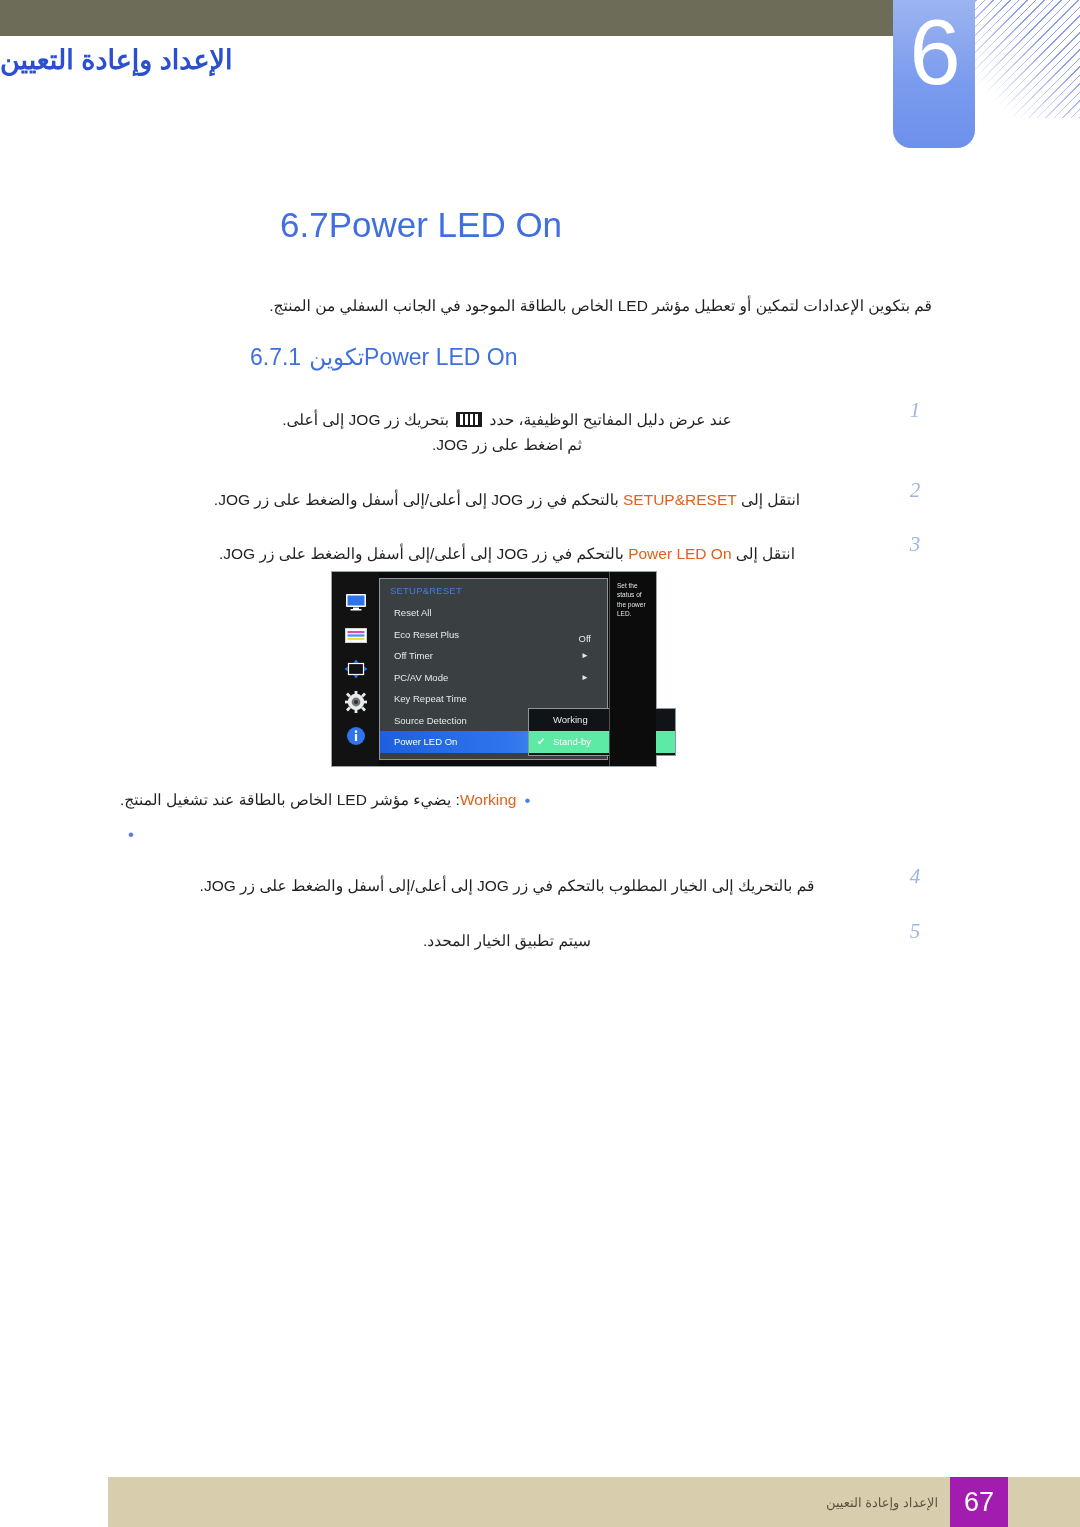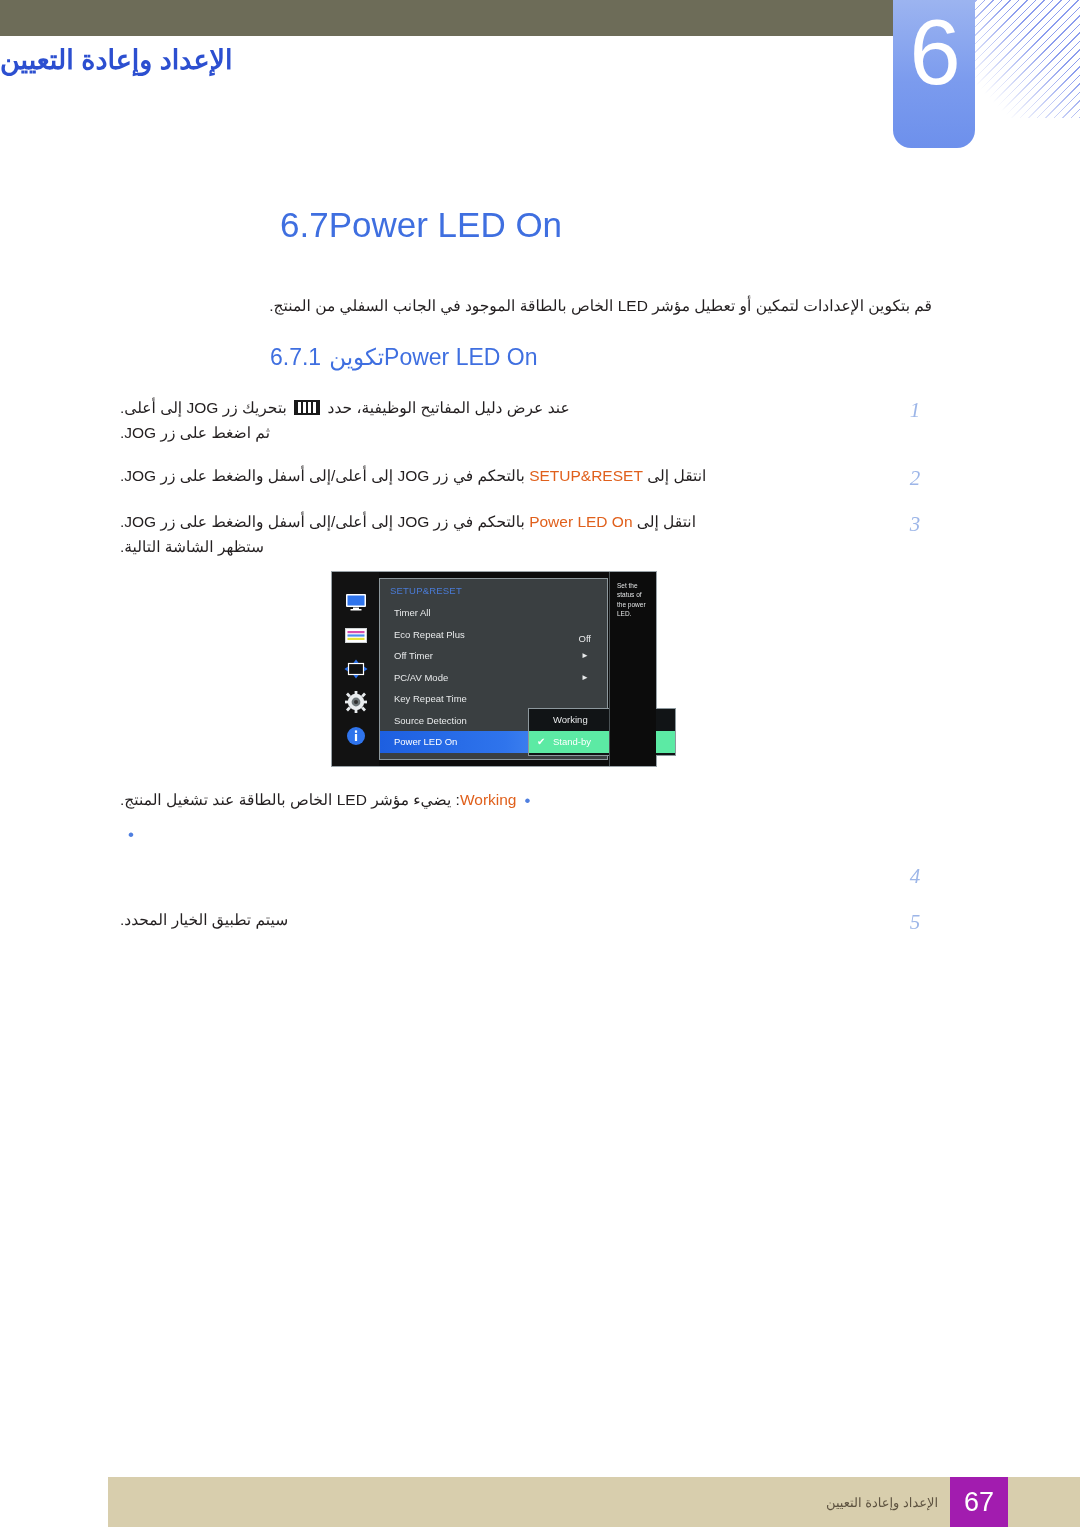--- a/index.html
+++ b/index.html
@@ -109,21 +109,21 @@
     position: absolute;
     top: 344px;
     left: 250px;
     right: 148px;
     text-align: left;
     direction: ltr;
     color: #3f6fe0;
     font-size: 23px;
     font-weight: 400;
   }
-  .sec-h2 .num { margin-left: 20px; }
+  .sec-h2 .num { }
   .sec-h2 .ar  { margin-left: 8px; }
 
   
   .intro {
     position: absolute;
     top: 294px;
     left: 120px;
     right: 148px;
     text-align: right;
     direction: rtl;
@@ -151,25 +151,26 @@
     flex: 0 0 34px;
     text-align: center;
     color: #9db6e8;
     font-size: 21px;
     font-style: italic;
     font-family: "Liberation Serif", serif;
     line-height: 1.35;
   }
   .step-body {
     flex: 1 1 auto;
-    text-align: left;
+    text-align: center;
     direction: rtl;
     font-size: 15.5px;
     line-height: 1.6;
     padding-right: 4px;
+    margin-top: 12px;
   }
   .kw { color: #e0601c; }
   .ltr { direction: ltr; unicode-bidi: embed; display: inline-block; }
 
   .jogicon {
     display: inline-block;
     width: 26px;
     height: 15px;
     vertical-align: -2px;
     background: #ffffff;
@@ -480,24 +481,24 @@
         <rect x="8.9" y="8" width="2.2" height="7" fill="#ffffff"></rect>
         <rect x="8.9" y="4.4" width="2.2" height="2.4" fill="#ffffff"></rect>
       </svg>
     </div>
   </div>
 
   <div class="osd-menu">
     <div class="osd-title">SETUP&amp;RESET</div>
 
     <div class="osd-row">
-      <span>Timer All</span>
+      <span>Reset All</span>
     </div>
     <div class="osd-row">
-      <span>Eco Repeat Plus</span>
+      <span>Eco Reset Plus</span>
       <span class="val">Off</span>
     </div>
     <div class="osd-row">
       <span>Off Timer</span>
       <span class="arr">►</span>
     </div>
     <div class="osd-row">
       <span>PC/AV Mode</span>
       <span class="arr">►</span>
     </div>
@@ -536,20 +537,21 @@
     </div>
   </div>
   <div class="bullet-row">
     <div class="bullet-dot">•</div>
   </div>
 </div>
 
 <div class="steps block-b">
   <div class="step">
     <div class="step-num">4</div>
+    <div class="step-body">قم بالتحريك إلى الخيار المطلوب بالتحكم في زر JOG إلى أعلى/إلى أسفل والضغط على زر JOG.</div>
   </div>
   <div class="step">
     <div class="step-num">5</div>
     <div class="step-body">سيتم تطبيق الخيار المحدد.</div>
   </div>
 </div>
 
 <div class="footer-bar"></div>
 <div class="footer-label">الإعداد وإعادة التعيين</div>
 <div class="footer-pagebox">

